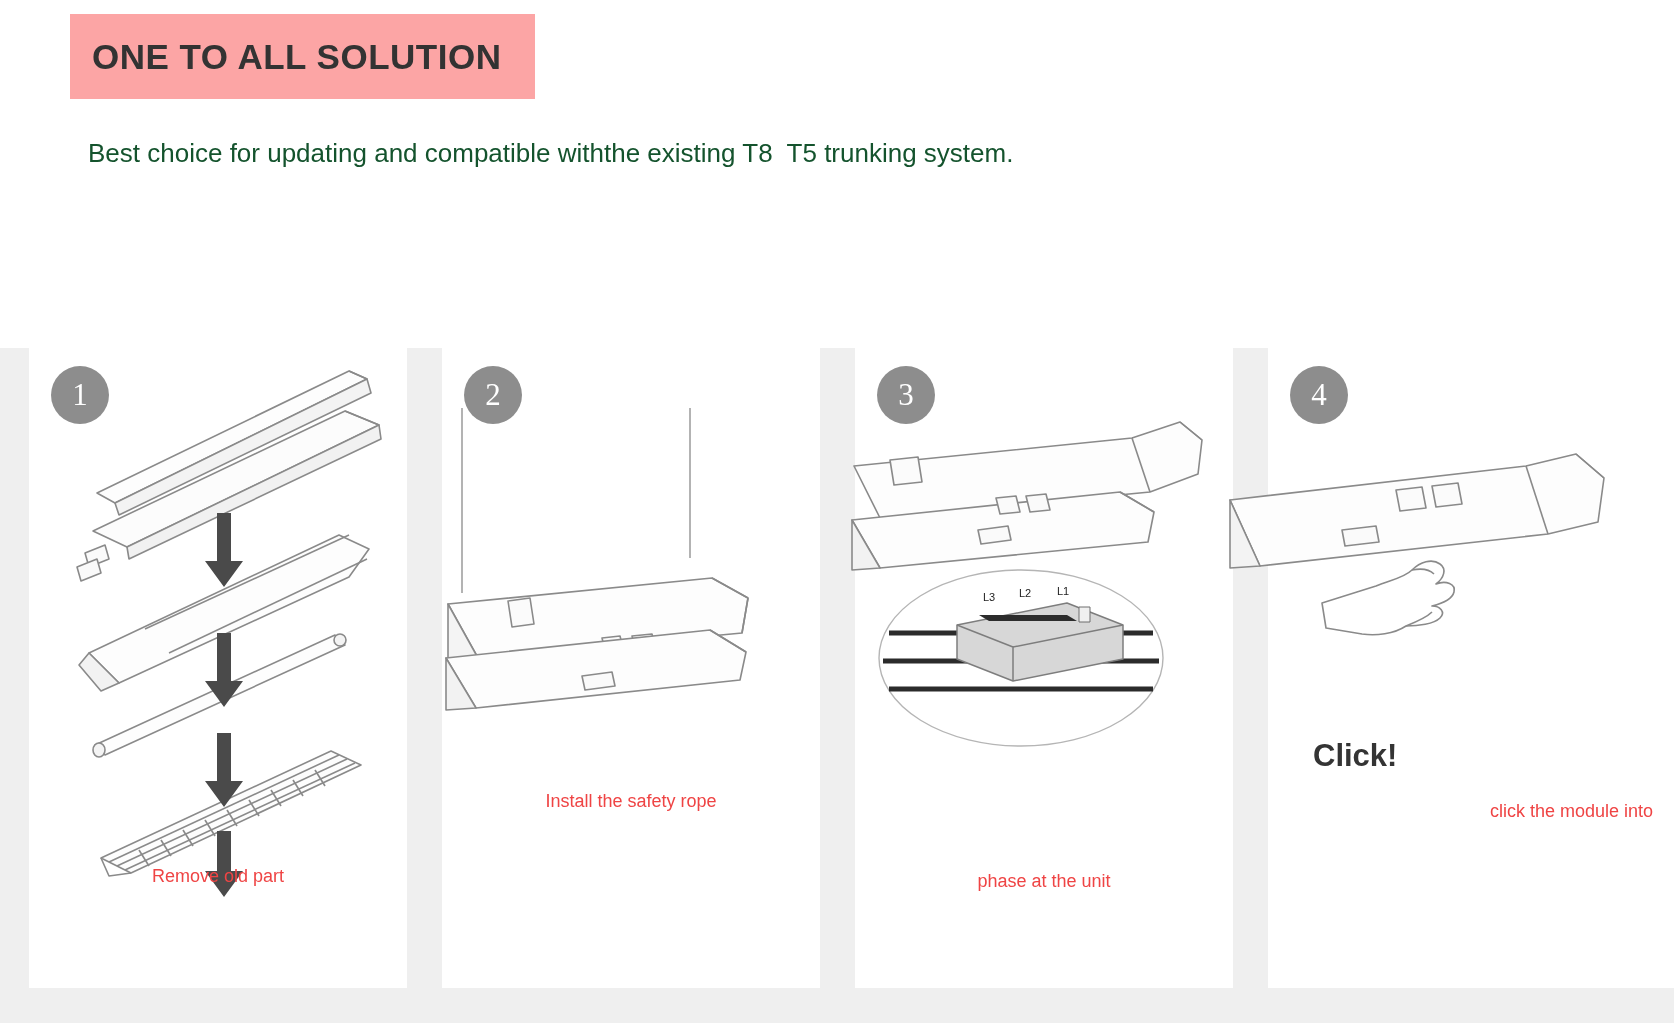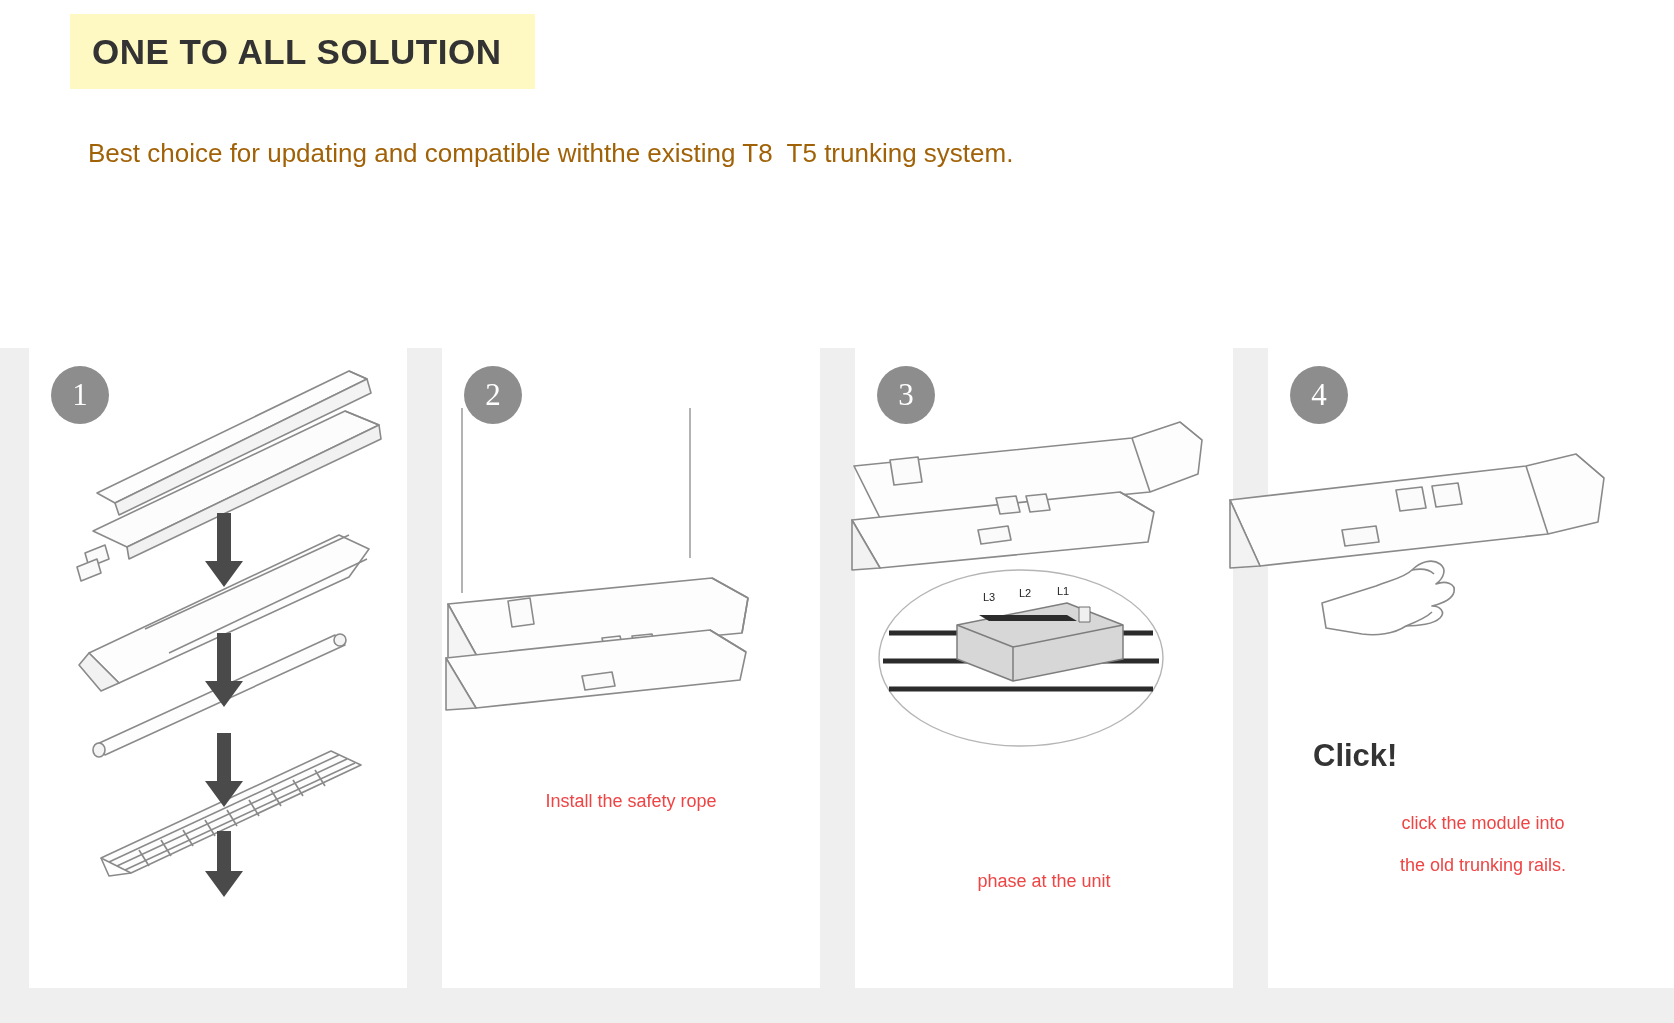--- a/index.html
+++ b/index.html
@@ -15,38 +15,38 @@
     color: #3a3a3a;
     overflow: hidden;
   }
 
   
   .title-chip {
     position: absolute;
     left: 70px;
     top: 14px;
     width: 465px;
-    height: 75px;
-    background: #fef9c3;
+    height: 85px;
+    background: #fca5a5;
     display: flex;
     align-items: center;
   }
   .title-chip .title-text {
     margin-left: 22px;
     font-size: 35px;
     font-weight: bold;
     letter-spacing: 0.5px;
     color: #333333;
   }
   .subtitle {
     position: absolute;
     left: 88px;
     top: 138px;
     font-size: 26px;
-    color: #a16207;
+    color: #14532d;
     white-space: pre;
   }
 
   
   .band {
     position: absolute;
     left: 0;
     top: 348px;
     width: 1674px;
     height: 675px;
@@ -98,24 +98,23 @@
   }
   .click-word {
     position: absolute;
     left: 45px;
     top: 390px;
     font-size: 31px;
     font-weight: bold;
     color: #343434;
   }
   .caption.left-align {
-    text-align: center;
+    text-align: right;
     left: 45px;
     width: 340px;
-    margin-top: 12px;
   }
 
   svg { display: block; }
   .art { position: absolute; }
 </style>
 </head>
 <body>
 
 <div class="title-chip">
   <span class="title-text">ONE TO ALL SOLUTION</span>
@@ -171,20 +170,21 @@
 
         <g fill="#4a4a4a">
           <path d="M168 160 h14 v48 h12 l-19 26 l-19 -26 h12 z"></path>
           <path d="M168 280 h14 v48 h12 l-19 26 l-19 -26 h12 z"></path>
           <path d="M168 380 h14 v48 h12 l-19 26 l-19 -26 h12 z"></path>
           <path d="M168 478 h14 v40 h12 l-19 26 l-19 -26 h12 z"></path>
         </g>
       </svg>
     </div>
 
+    <div class="caption" style="top:515px;">Remove old part</div>
   </div>
 
   <div class="panel p2">
     <div class="badge">2</div>
 
     <div class="art" style="left:0px; top:60px;">
       <svg width="340" height="400" viewBox="0 0 340 400">
         <g fill="none" stroke="#8a8a8a" stroke-width="1.6" stroke-linejoin="round">
 
           <path d="M20 0 L20 185" stroke-width="1.3"></path>
@@ -278,16 +278,15 @@
                    C214 168 220 174 214 180 C208 186 192 188 180 188
                    C168 196 150 198 136 196 L100 190 Z" fill="#ffffff" stroke="#8a8a8a" stroke-width="1.6"></path>
           <path d="M186 132 C196 130 204 132 208 136"></path>
           <path d="M180 188 C190 184 200 180 206 174"></path>
         </g>
       </svg>
     </div>
 
     <div class="click-word">Click!</div>
     <div class="caption left-align" style="top:450px;">click the module into</div>
-    <div class="caption left-align" style="top:492px;">the old trunking rails.</div>
   </div>
 
 </div>
 
 </body></html>

